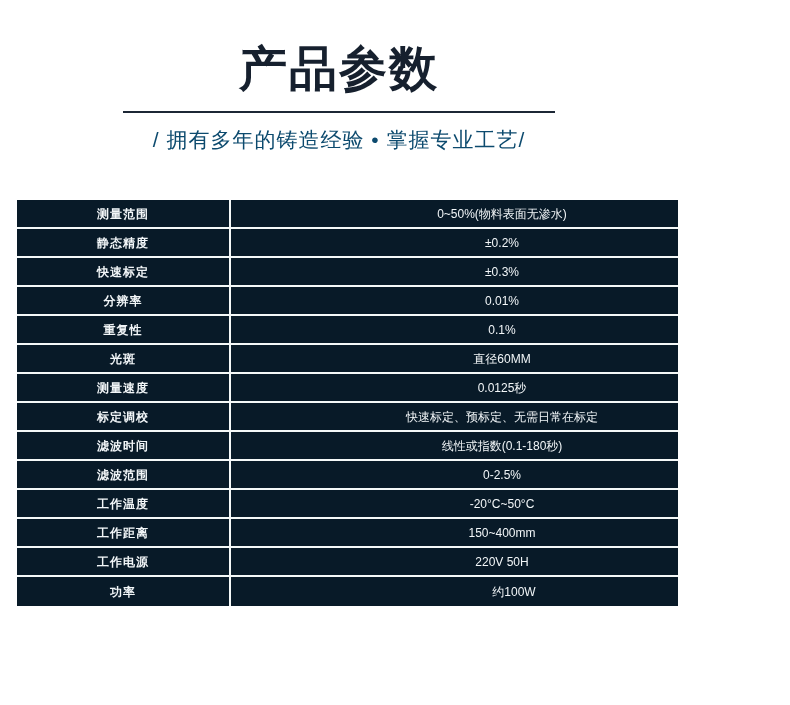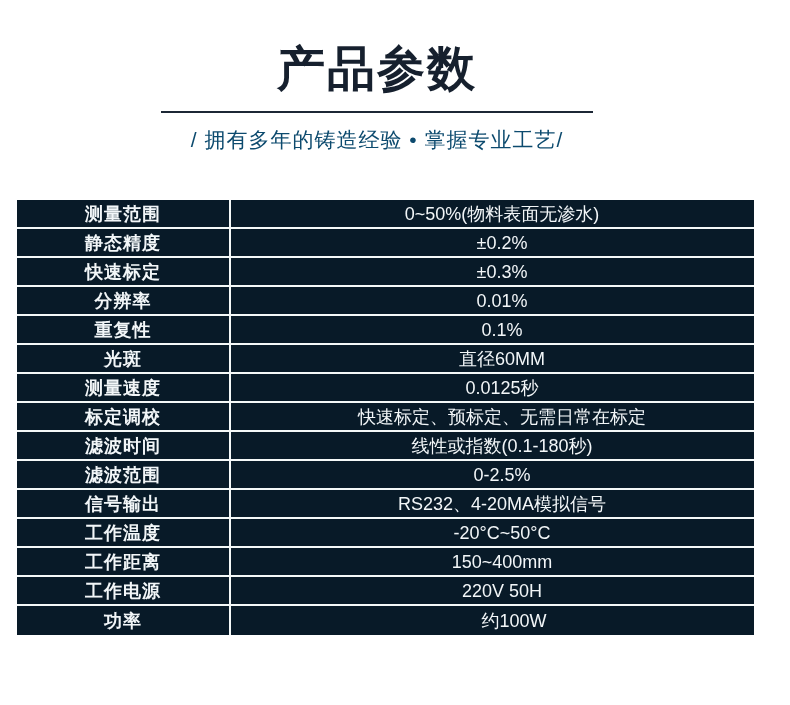--- a/index.html
+++ b/index.html
@@ -1,19 +1,19 @@
 <!DOCTYPE html>
 <html><head>
 <meta charset="utf-8">
 <style>
   * { margin: 0; padding: 0; box-sizing: border-box; }
   html, body { background: #ffffff; }
   .page {
     position: relative;
-    width: 754px;
+    width: 678px;
     height: 705px;
     background: #ffffff;
     font-family: "Liberation Sans", "DejaVu Sans", sans-serif;
     overflow: hidden;
   }
   .header { text-align: center; padding-top: 40px; }
   .page-title {
     font-size: 48px;
     font-weight: 900;
     color: #16202e;
@@ -46,21 +46,21 @@
     height: 29px;
     border-bottom: 2px solid #f4f8f8;
   }
   .spec-row:last-child { border-bottom: none; gap: 24px; }
   .cell {
     display: flex;
     align-items: center;
     justify-content: center;
     background: #081a28;
     color: #f2f6f8;
-    font-size: 18px;
+    font-size: 12px;
     line-height: 1;
     white-space: nowrap;
     overflow: hidden;
   }
   .cell.label {
     font-weight: 700;
     border-right: 2px solid #f4f8f8;
     letter-spacing: 1px;
   }
   .cell.value { font-weight: 400; }
@@ -111,24 +111,20 @@
     </div>
     <div class="spec-row">
       <div class="cell label">滤波时间</div>
       <div class="cell value">线性或指数(0.1-180秒)</div>
     </div>
     <div class="spec-row">
       <div class="cell label">滤波范围</div>
       <div class="cell value">0-2.5%</div>
     </div>
     <div class="spec-row">
-      <div class="cell label">信号输出</div>
-      <div class="cell value">RS232、4-20MA模拟信号</div>
-    </div>
-    <div class="spec-row">
       <div class="cell label">工作温度</div>
       <div class="cell value">-20°C~50°C</div>
     </div>
     <div class="spec-row">
       <div class="cell label">工作距离</div>
       <div class="cell value">150~400mm</div>
     </div>
     <div class="spec-row">
       <div class="cell label">工作电源</div>
       <div class="cell value">220V 50H</div>

